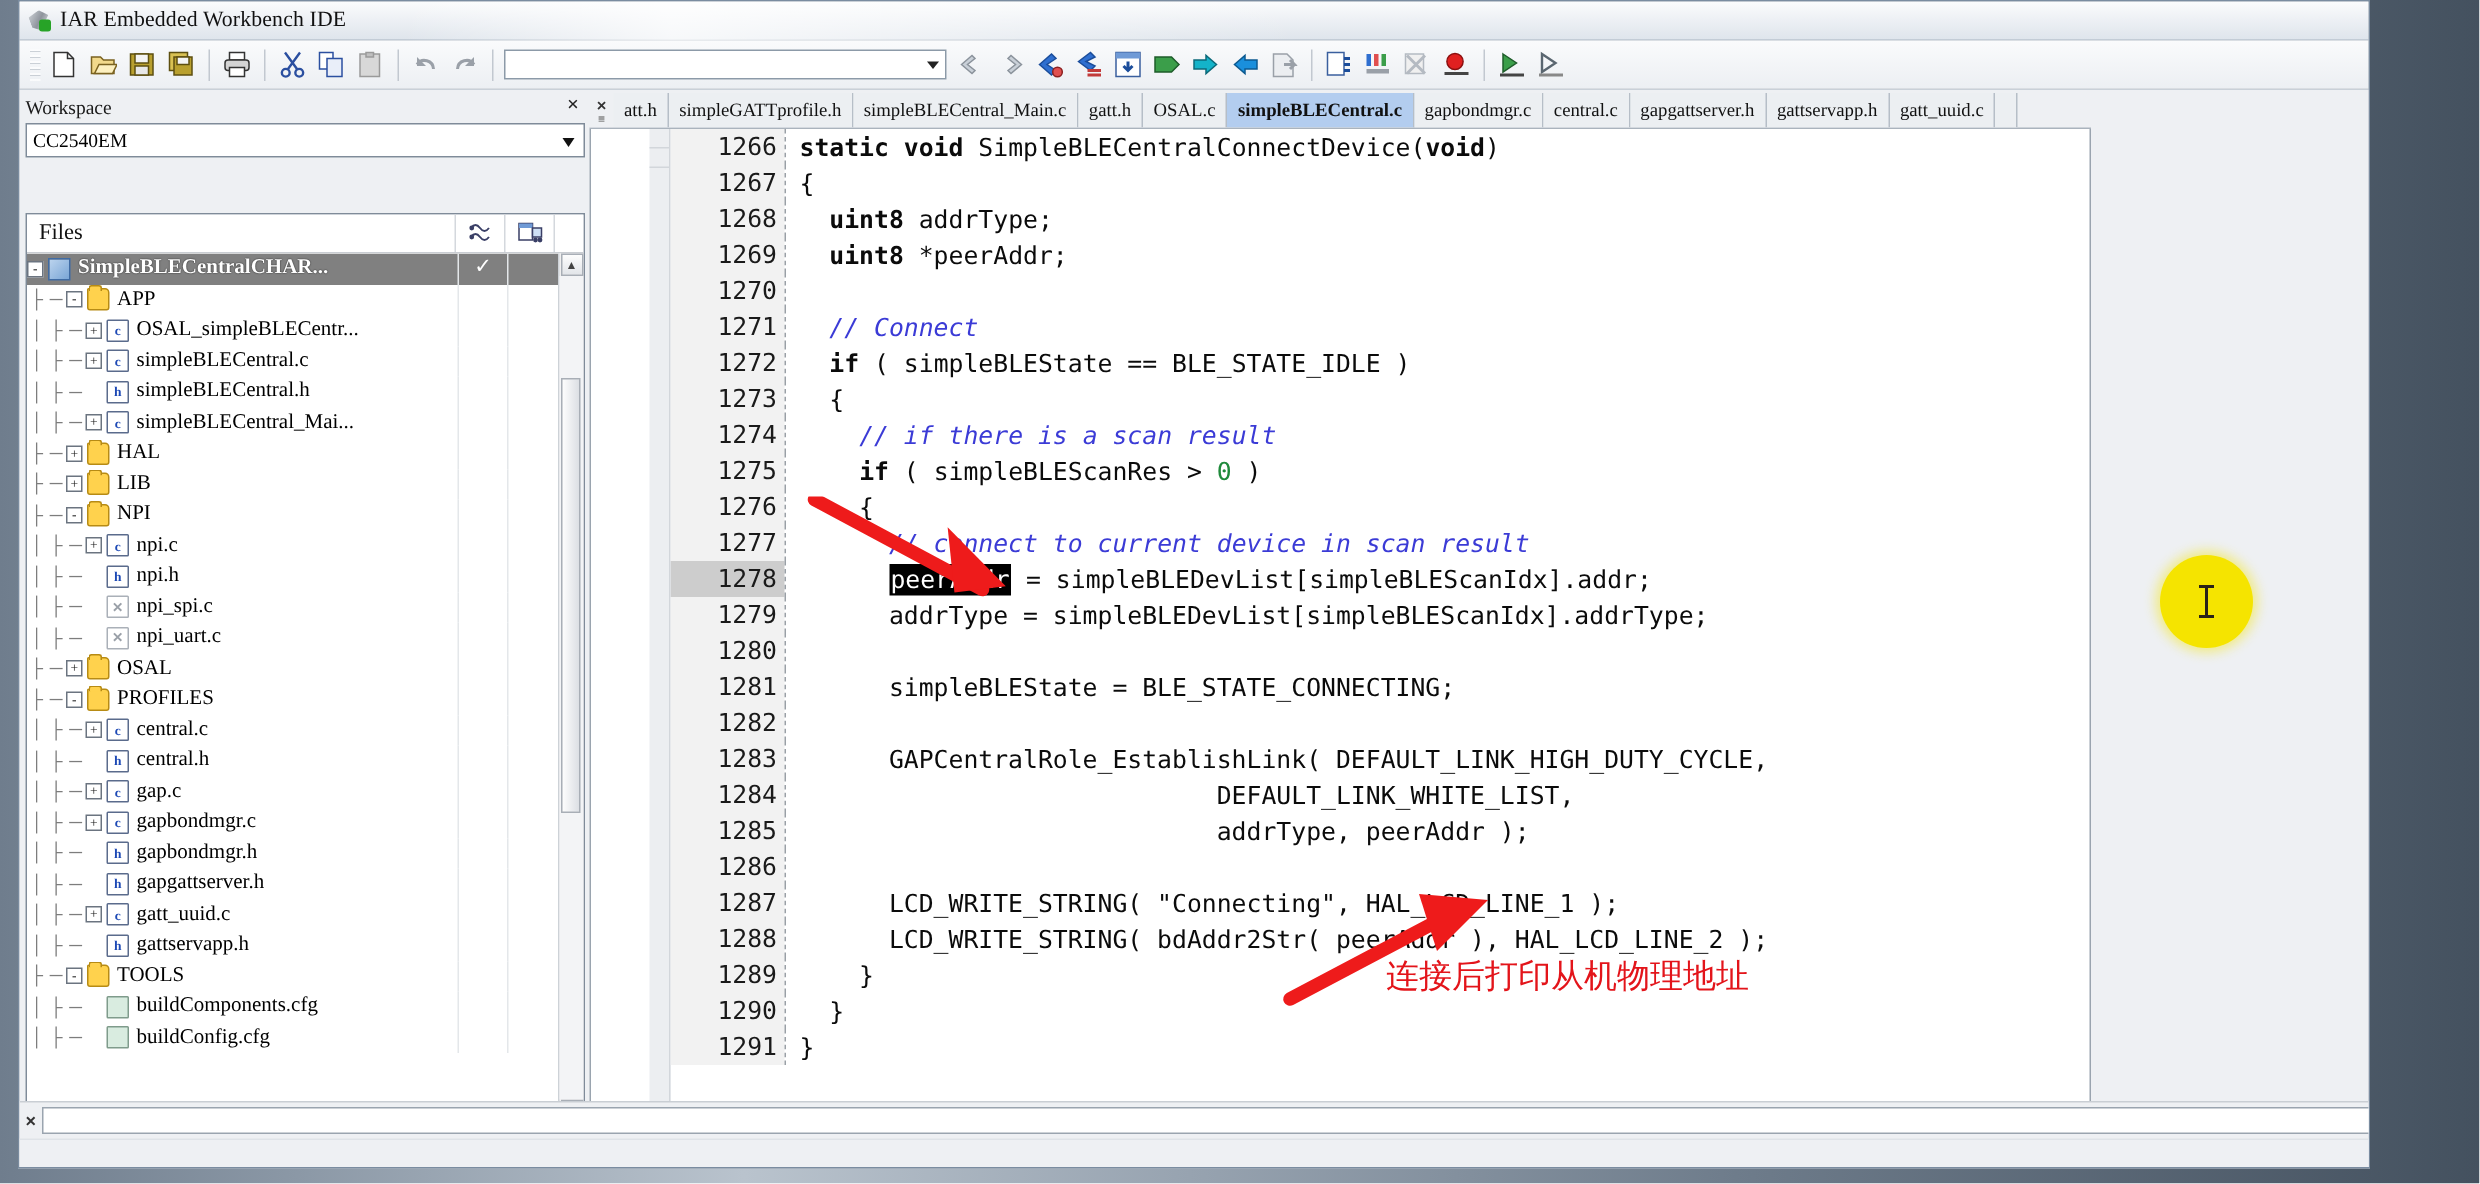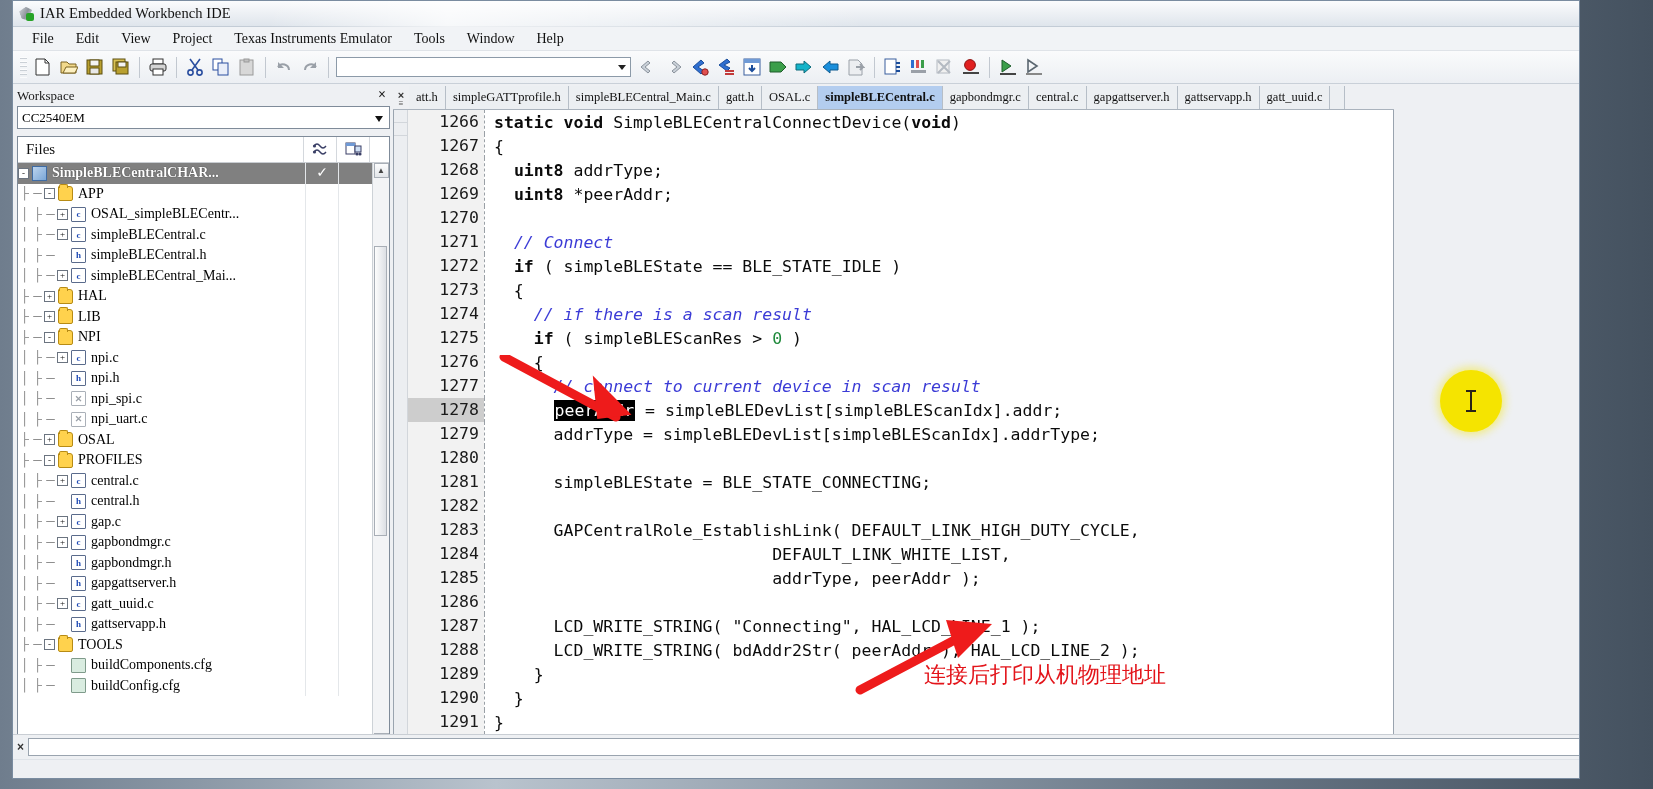--- a/index.html
+++ b/index.html
@@ -105,27 +105,27 @@
     position:relative;
     text-align:right;
   }
   #ws-title .x {
     position:absolute; right:4px; top:1px; font-size:14px; font-weight:bold; color:#222; cursor:default;
   }
   #ws-combo {
     height:23px; background:#fff; border:1px solid #7f8b99;
     display:flex; align-items:center; padding:0 4px;
     font-size:13px; font-family:"Liberation Serif", serif; color:#000;
-    margin-bottom:7px; position:relative;
+    margin-bottom:21px; position:relative;
   }
   #ws-combo .arrow{ position:absolute; right:6px; top:9px; width:0;height:0;
     border-left:4.5px solid transparent;border-right:4.5px solid transparent;border-top:6px solid #111; }
   #tree-box {
     flex:1; min-height:0; border:1px solid #7f8b99; background:#fff;
-    display:flex; flex-direction:column; overflow:hidden;
+    display:flex; flex-direction:column; overflow:hidden;margin-top:16px;
   }
   #tree-head {
     height:26px; display:flex; align-items:stretch;
     border-bottom:1px solid #c9cdd2; background:#fff; flex:0 0 auto;
   }
   #tree-head .h-files { flex:1; display:flex;align-items:center; padding-left:8px;
      font-size:15px; color:#111; font-family:"Liberation Serif", serif; border-right:1px solid #d4d8dd;}
   #tree-head .h-col { width:33px; display:flex;align-items:center;justify-content:center; border-right:1px solid #d4d8dd; }
   #tree-head .h-scroll { width:19px; }
   #tree-scroll-wrap { flex:1; display:flex; min-height:0; }
@@ -198,21 +198,21 @@
   #tab-close .bars{ font-size:8px; line-height:6px; color:#555; }
   .etab {
     display:flex;align-items:center; padding:0 7px; font-size:12.5px;
     color:#111; background:#eceff2; border-right:1px solid #b6bec7;
     white-space:nowrap; cursor:default;
     font-family:Liberation Serif, serif;
   }
   .etab.active { background:#b3cdef; font-weight:bold; }
   #code-area {
     flex:1; min-height:0; display:flex; background:#ffffff;
-    border:1px solid #9aa4af; border-top:none; position:relative; overflow:hidden;
+    border:1px solid #9aa4af; border-top:none; position:relative; overflow:hidden;padding-left:39px;
   }
   #code-vbar {
     width:14px; background:#eceef1; border-right:1px solid #d2d6db; flex:0 0 auto;
     display:flex;flex-direction:column;
   }
   #code-vbar .vb-btn{height:13px;border-bottom:1px solid #d2d6db;}
   #code-inner { flex:1; position:relative; overflow:hidden; font-family:"DejaVu Sans Mono", monospace; }
   .cline { height:24px; display:flex; align-items:center; font-size:16.5px; white-space:pre; }
   .gut {
     width:76px; flex:0 0 auto; text-align:right; padding-right:5px;
@@ -275,30 +275,20 @@
 
   <div id="titlebar">
     <div class="tb-glow"></div>
     <div id="app-icon">
       <div class="pen"></div>
         <div class="dot"></div>
     </div>
     <div id="title-text">IAR Embedded Workbench IDE</div>
   </div>
 
-  <div id="menubar">
-    <div class="menu-item">File</div>
-    <div class="menu-item">Edit</div>
-    <div class="menu-item">View</div>
-    <div class="menu-item">Project</div>
-    <div class="menu-item">Texas Instruments Emulator</div>
-    <div class="menu-item">Tools</div>
-    <div class="menu-item">Window</div>
-    <div class="menu-item">Help</div>
-  </div>
 
   <div id="toolbar">
     <div class="grip"></div>
 
     <div class="tbi">
       <svg width="18" height="18">
           <path d="M2 1 h9 l4 4 v12 h-13 z" fill="#fff" stroke="#333"></path>
           <path d="M11 1 v4 h4" fill="none" stroke="#333"></path>
         </svg>
     </div>

